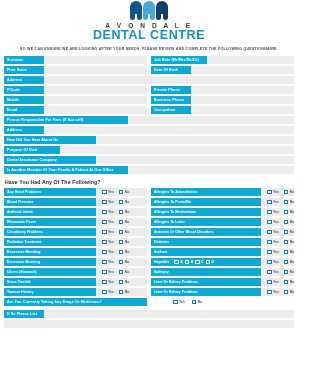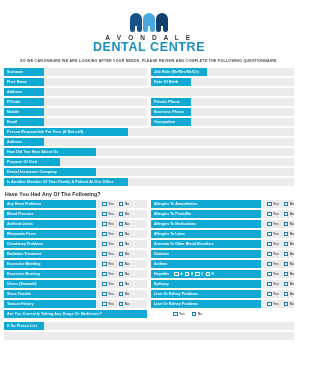--- a/index.html
+++ b/index.html
@@ -6,21 +6,21 @@
   html, body {
     width: 298px;
     height: 386px;
     background: #ffffff;
     font-family: "Liberation Sans", sans-serif;
     overflow: hidden;
   }
   .page { width: 298px; height: 386px; background: #fff; position: relative; }
 
   
-  .logo-wrap { width: 100%; padding-top: 12px; display: flex; flex-direction: column; align-items: center; }
+  .logo-wrap { width: 100%; padding-top: 0; display: flex; flex-direction: column; align-items: center; }
   .teeth { display: flex; align-items: flex-end; gap: 1px; height: 20px; }
   .tooth { width: 12px; height: 19px; position: relative; }
   .tooth .crown {
     position: absolute; top: 0; left: 0; width: 12px; height: 13px;
     border-radius: 6px 6px 2px 2px;
   }
   .tooth .root-l, .tooth .root-r {
     position: absolute; top: 11px; width: 5px; height: 8px; border-radius: 0 0 3px 3px;
   }
   .tooth .root-l { left: 0; }

